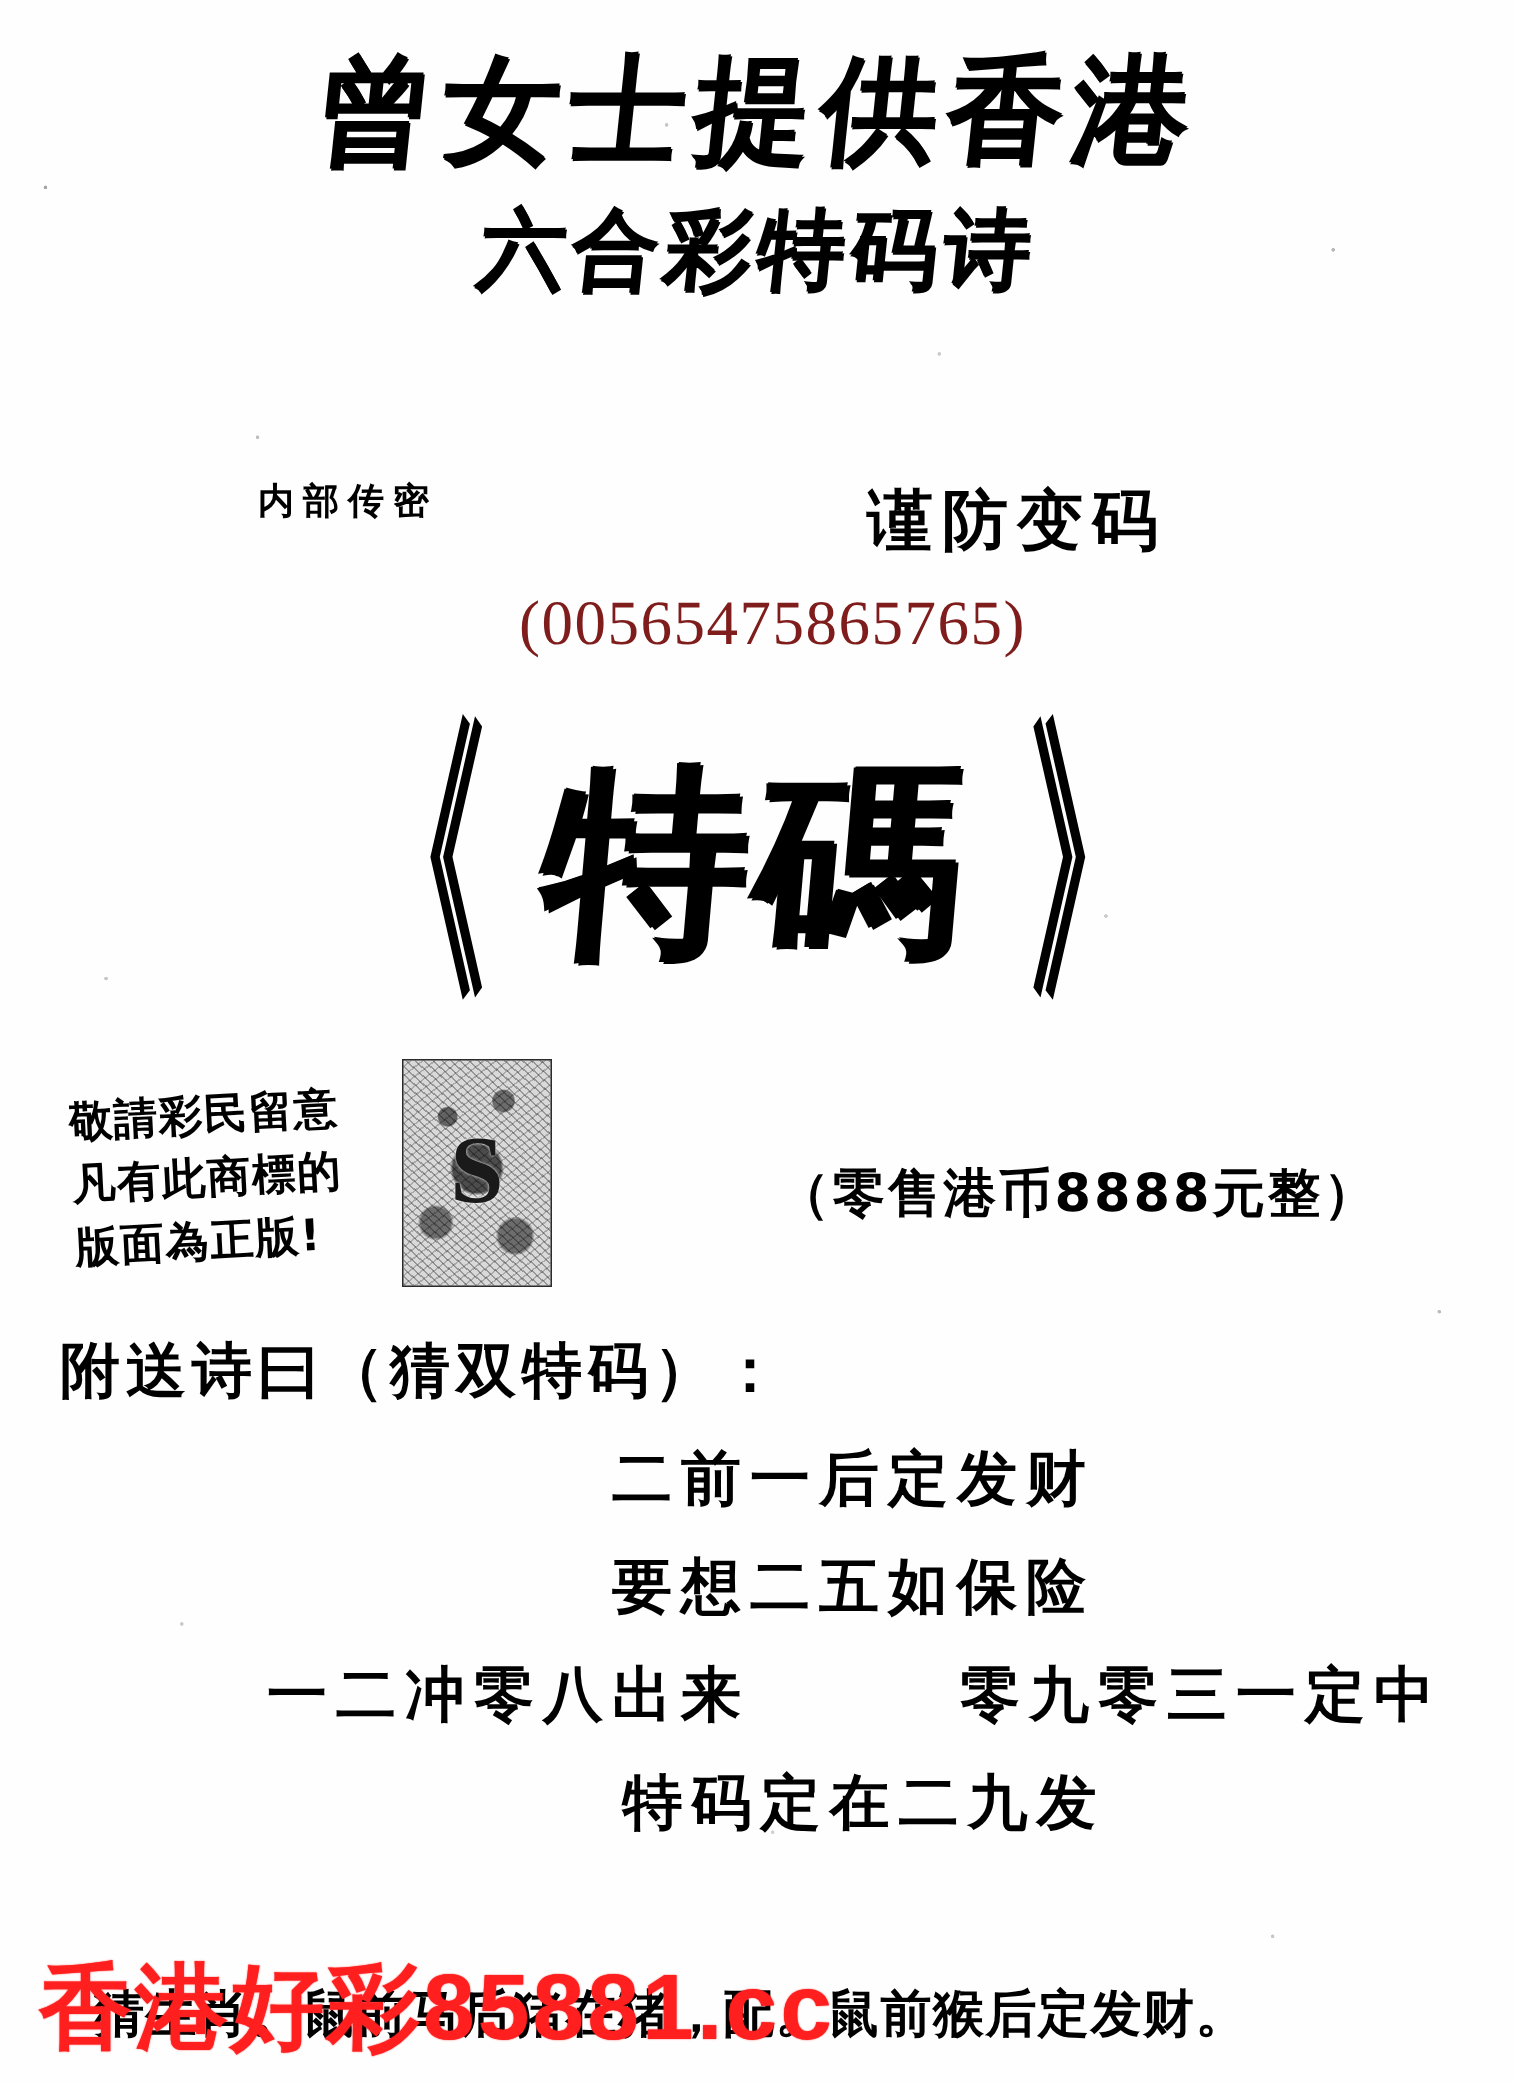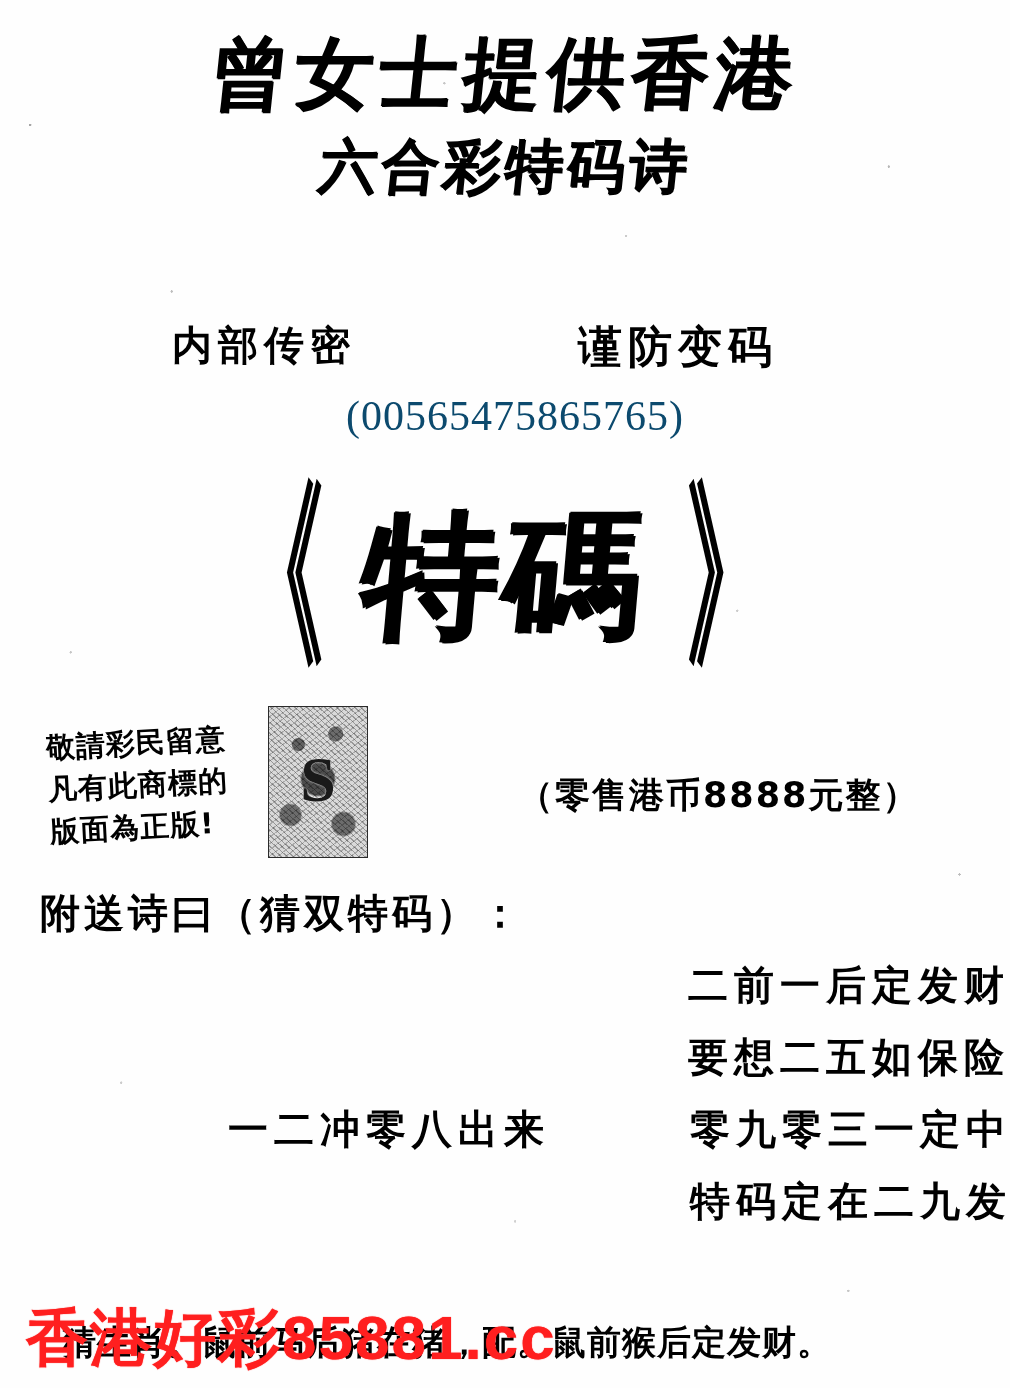--- a/index.html
+++ b/index.html
@@ -71,40 +71,40 @@
     font-weight: bold;
     transform: skewX(-6deg);
     text-shadow: 1px 1px 0 #000;
   }
 
   
   .sub-left {
     position: absolute;
     top: 318px;
     left: 172px;
-    font-size: 40px;
+    font-size: 24px;
     letter-spacing: 6px;
   }
   .sub-right {
     position: absolute;
     top: 318px;
     left: 578px;
     font-size: 44px;
     letter-spacing: 6px;
   }
   .phone {
     position: absolute;
     top: 392px;
     left: 0;
     width: 1010px;
     text-align: center;
     font-family: "Liberation Serif", serif;
     font-size: 42px;
     letter-spacing: 1px;
-    color: #0c4a6e;
+    color: #7f1d1d;
     padding-left: 20px;
     box-sizing: border-box;
   }
 
   
   .bigword-wrap {
     position: absolute;
     top: 500px;
     left: 0;
     width: 1010px;
@@ -190,21 +190,21 @@
     letter-spacing: 4px;
   }
   .poem {
     position: absolute;
     top: 958px;
     left: 0;
     width: 1010px;
   }
   .poem-row {
     display: flex;
-    justify-content: flex-end;
+    justify-content: center;
     align-items: baseline;
     height: 72px;
   }
   .poem-col-a {
     width: 450px;
     padding-left: 128px;
     box-sizing: border-box;
     font-size: 40px;
     letter-spacing: 6px;
   }

